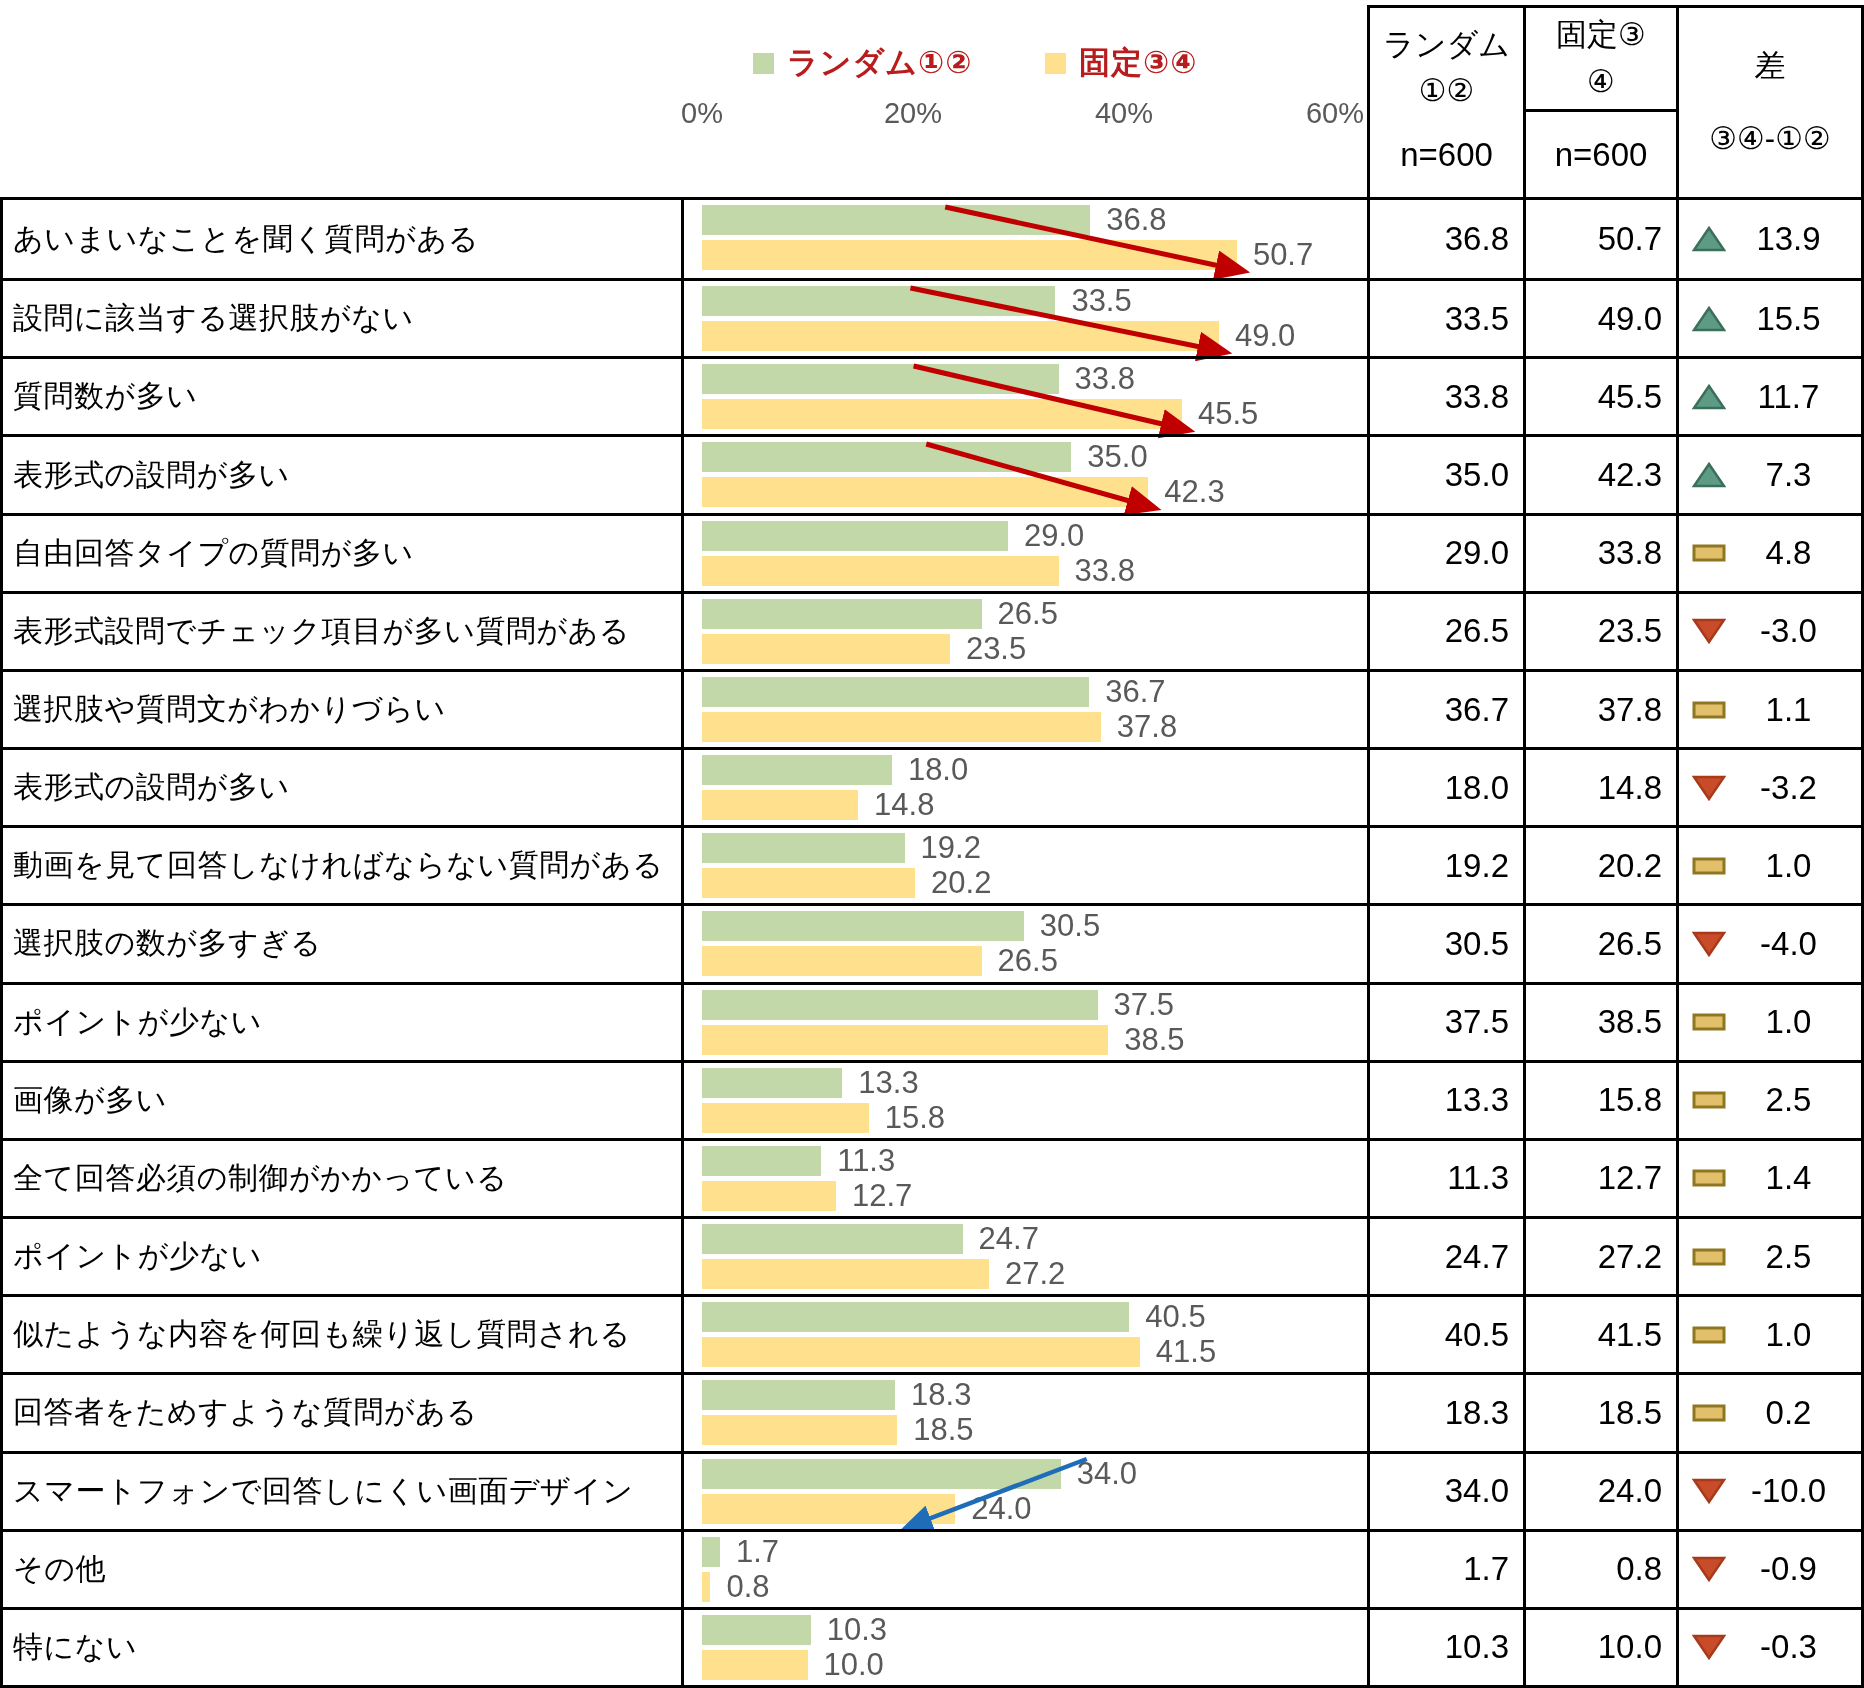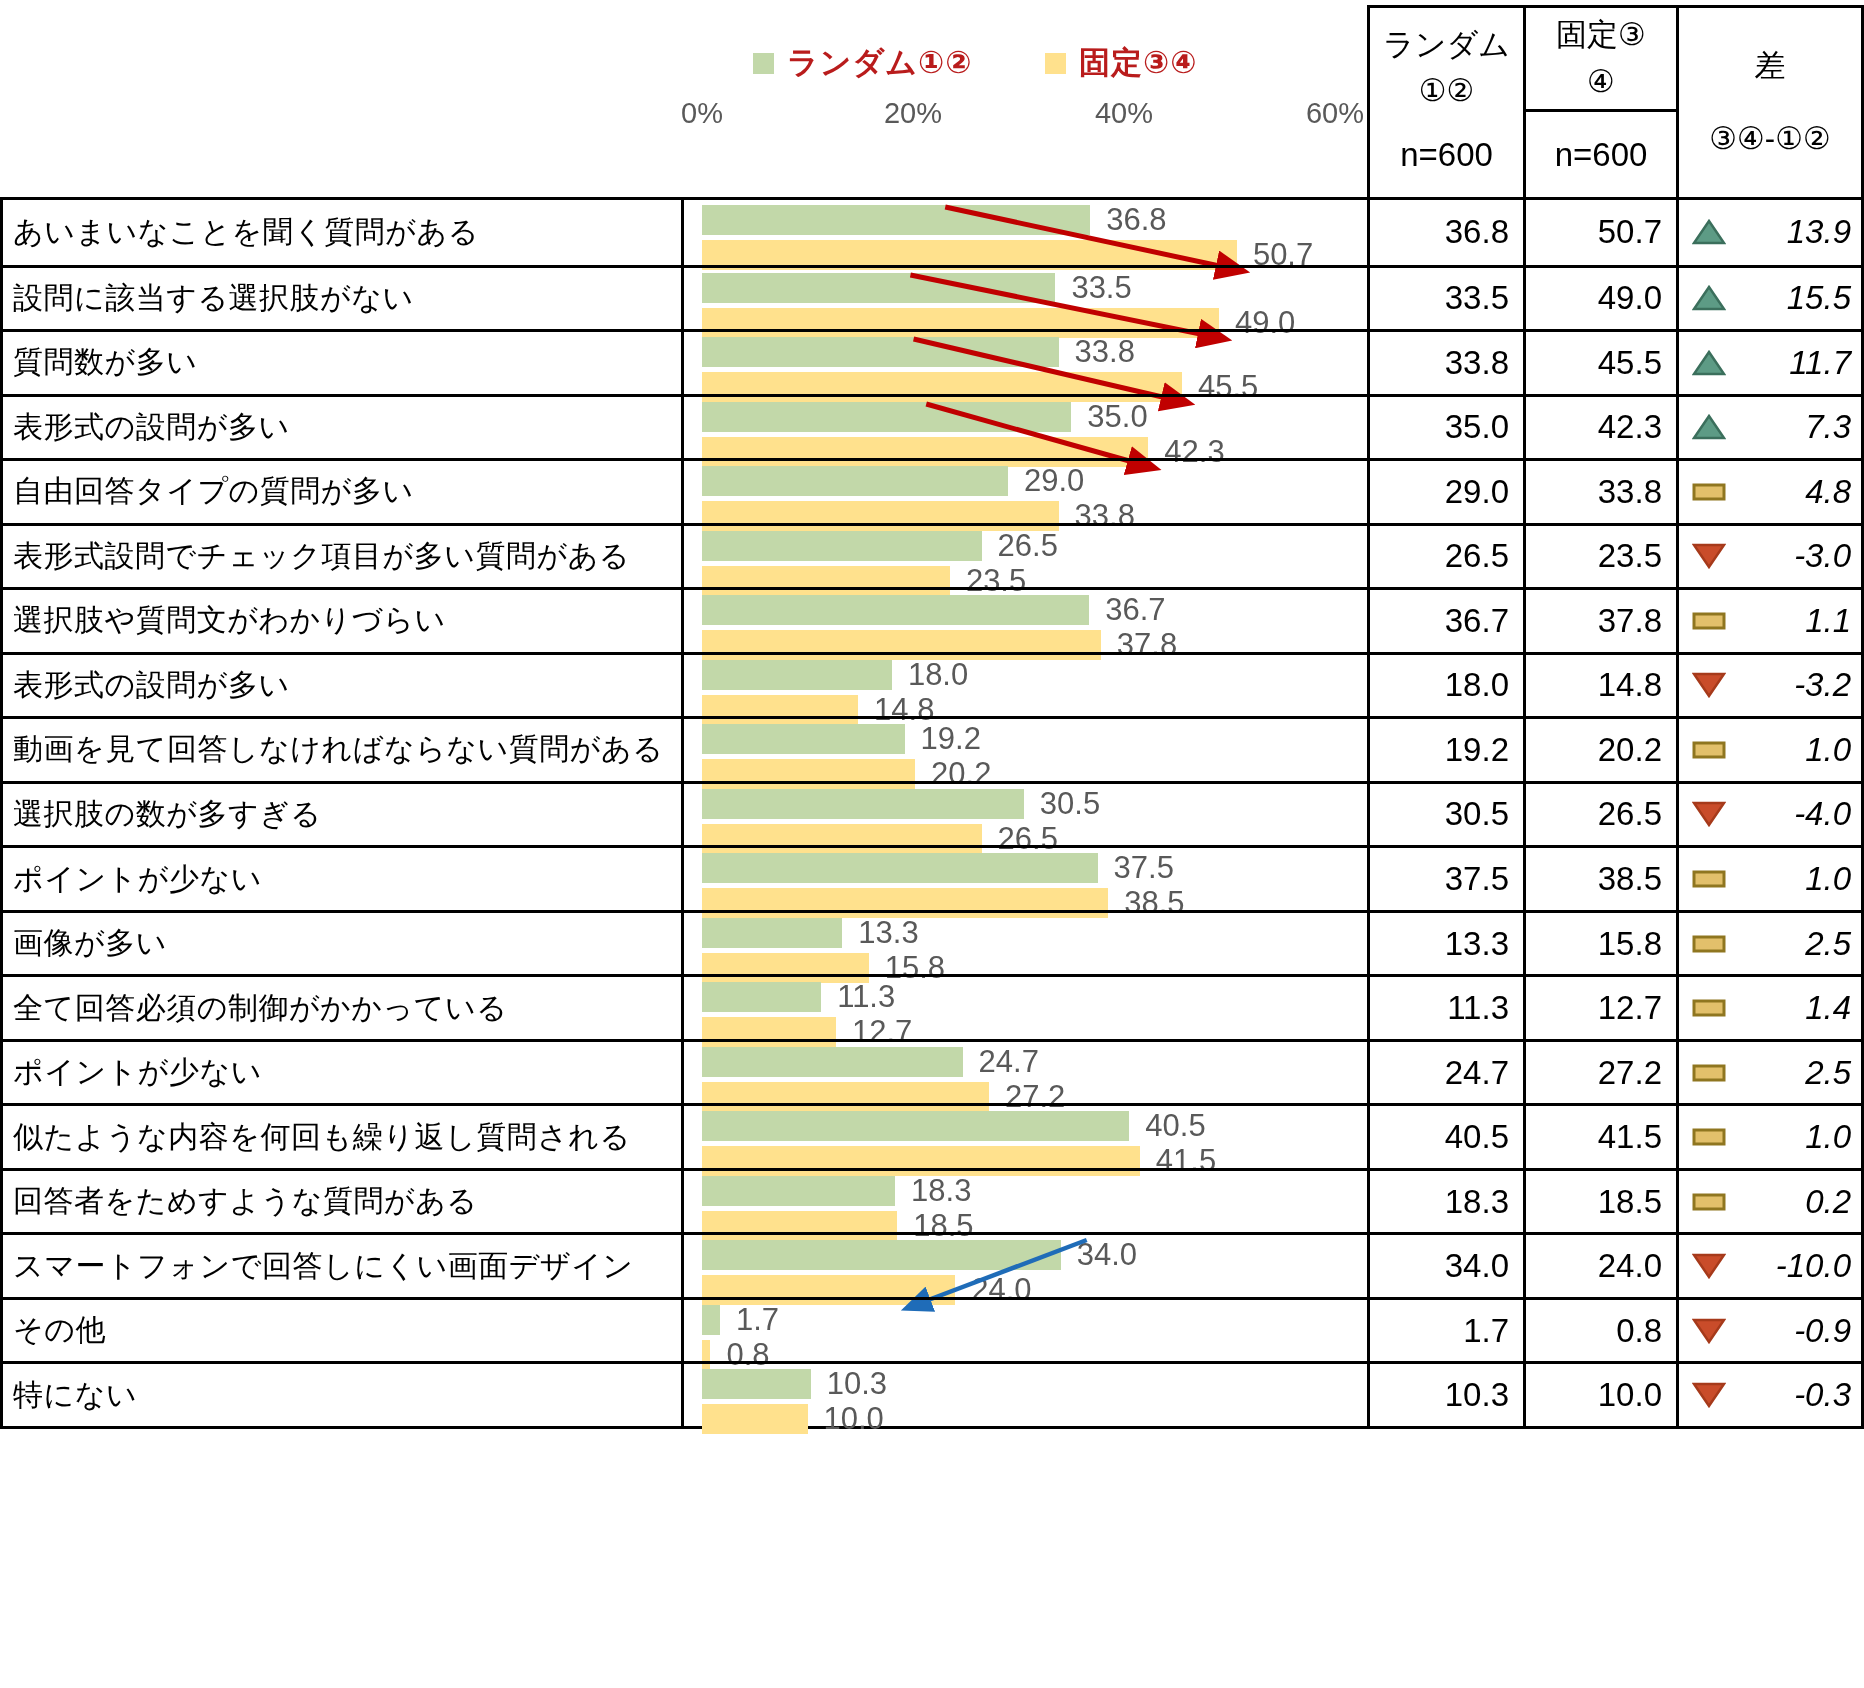--- a/index.html
+++ b/index.html
@@ -12,36 +12,36 @@
   .swatch{width:21px;height:21px;display:inline-block;}
   .legend-label{font-size:31px;font-weight:bold;color:#b91c1c;letter-spacing:1px;}
   
   .tick{position:absolute;top:97px;width:110px;text-align:center;font-size:29px;color:#595959;}
   
   .hd{position:absolute;box-sizing:border-box;display:flex;flex-direction:column;align-items:center;justify-content:center;text-align:center;font-size:31px;line-height:1.5;background:#fff;}
   .b-l{border-left:3px solid #000;} .b-t{border-top:3px solid #000;}
   .b-r{border-right:3px solid #000;} .b-b{border-bottom:3px solid #000;}
   
   #grid{
-    position:absolute;left:0;top:197px;width:1864px;height:1232px;
+    position:absolute;left:0;top:197px;width:1864px;height:1491px;
     box-sizing:border-box;border:3px solid #000;
     display:grid;grid-template-columns:678px 686px 156px 153px 185px;
     grid-template-rows:repeat(19,1fr);
   }
   .cell{box-sizing:border-box;min-width:0;min-height:0;}
   .bt{border-top:3px solid #000;}
   .bl{border-left:3px solid #000;}
   .cat{display:flex;align-items:center;padding-left:10px;font-size:30px;letter-spacing:0.5px;}
   .chartcell{position:relative;overflow:visible;}
   .bar{position:absolute;height:30px;}
   .bar-label{position:absolute;height:34px;line-height:34px;font-size:31px;color:#595959;white-space:nowrap;}
   .valcell{display:flex;align-items:center;justify-content:flex-end;padding-right:14px;font-size:33px;}
   .diffcell{display:flex;align-items:center;font-size:33px;}
   .diffcell .mk{margin-left:13px;display:flex;align-items:center;}
-  .diffcell .dv{flex:1;text-align:right;padding-right:10px;font-style:italic;}
+  .diffcell .dv{flex:1;text-align:center;padding-right:10px;}
   .arrow-svg{position:absolute;left:0;top:0;width:100%;height:100%;overflow:visible;pointer-events:none;}
 </style>
 </head>
 <body>
 
 <div id="stage">
 
   <div class="legend-group" style="left:753px;">
     <span class="swatch" id="sw1" style="background: rgb(194, 216, 169);"></span>
     <span class="legend-label">ランダム①②</span>

